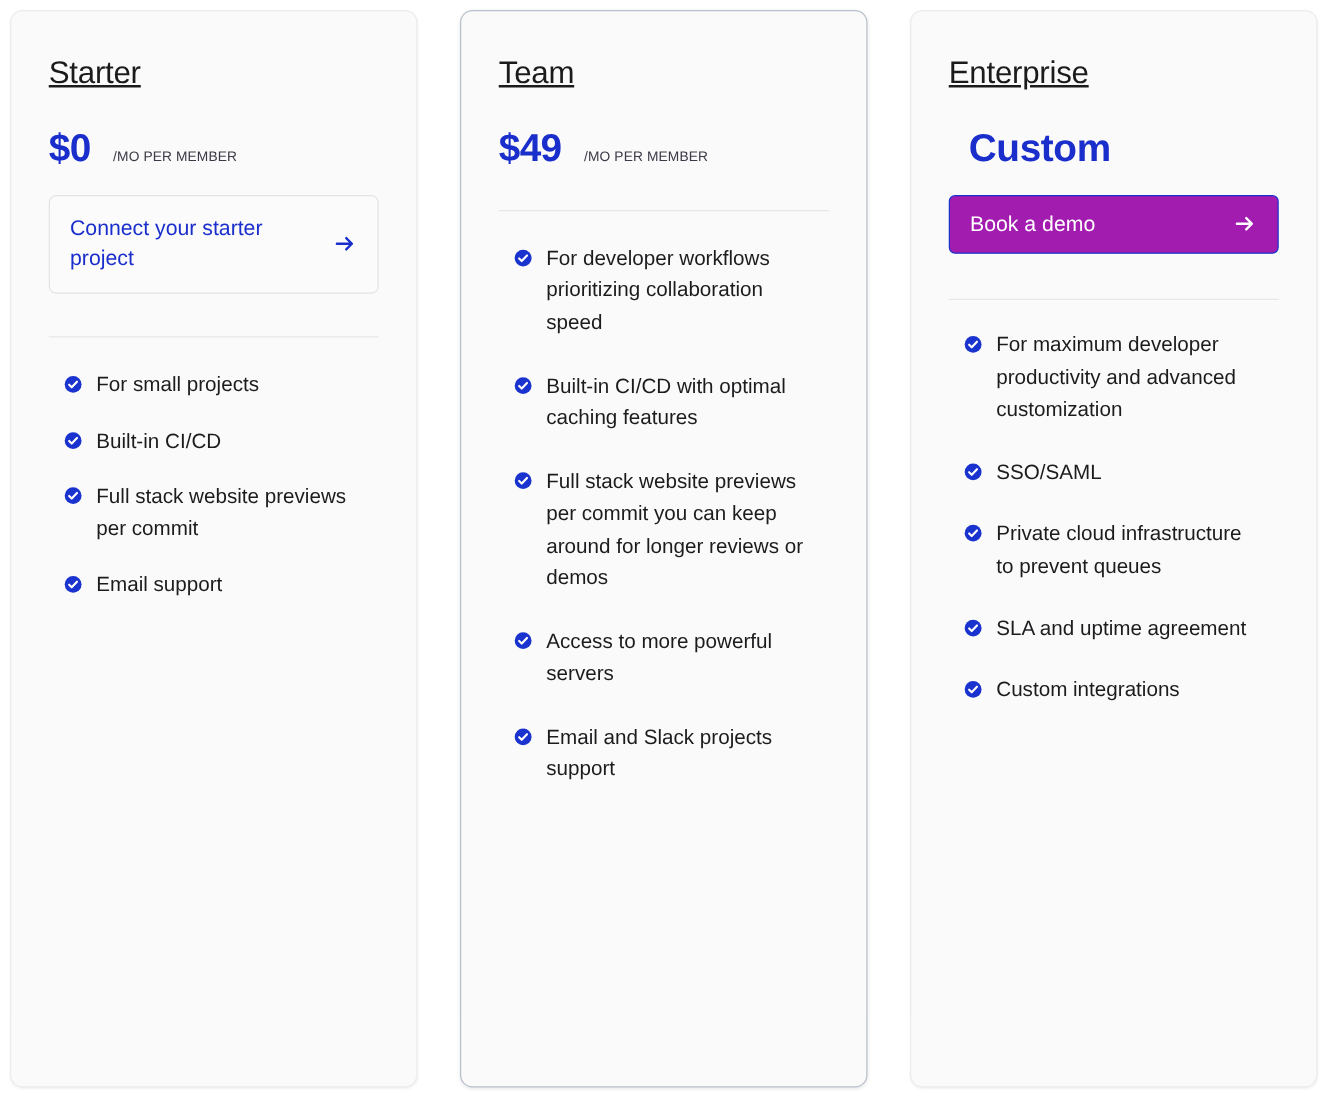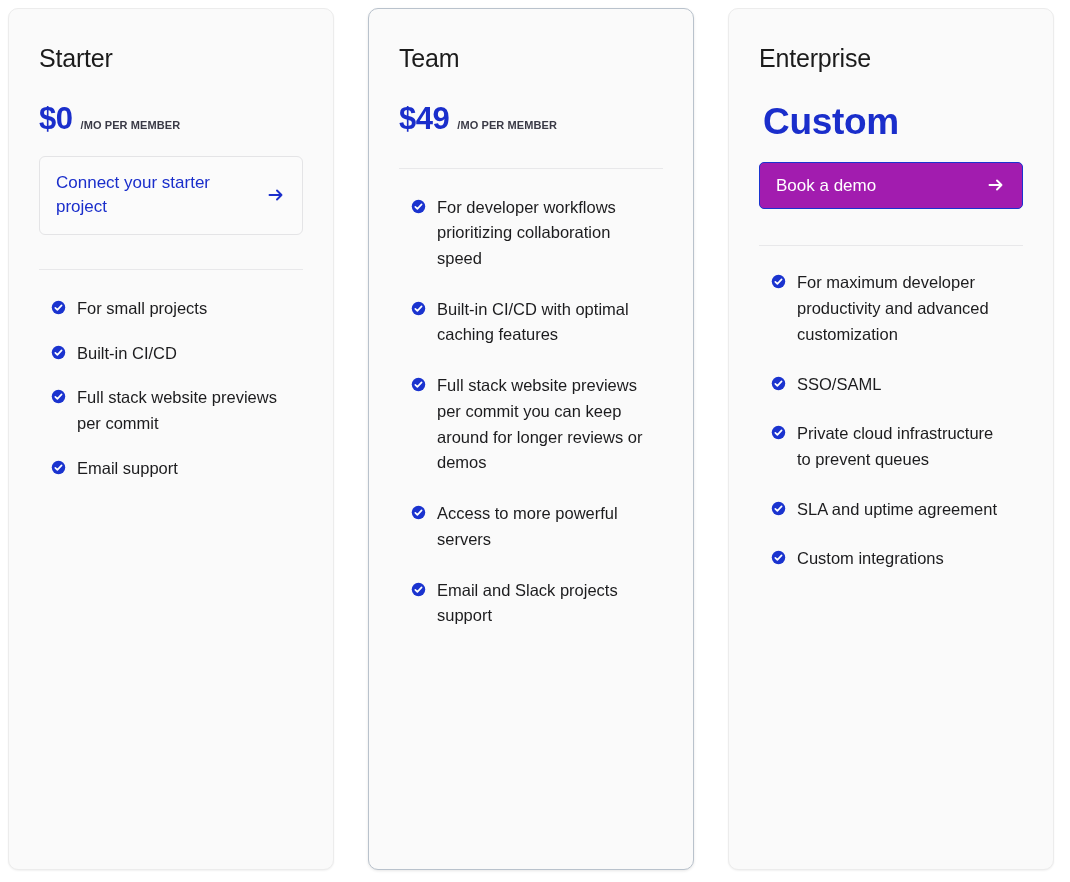--- a/index.html
+++ b/index.html
@@ -44,48 +44,49 @@
     box-shadow: 0 1px 2px rgba(0,0,0,0.06);
     min-height: 862px;
   }
   .plan-name {
     font-size: 25px;
     font-weight: 400;
     color: #1b1b1b;
     letter-spacing: -0.2px;
     margin: 0 0 30px 0;
     line-height: 1.1;
+    text-decoration: underline;
   }
   .price-row {
     display: flex;
     align-items: baseline;
     margin: 0 0 22px 0;
     white-space: nowrap;
   }
   .price-amount {
     font-size: 31px;
     font-weight: 700;
     color: #1a2ecb;
     letter-spacing: -0.5px;
     line-height: 1;
   }
   .price-unit {
     font-size: 11px;
-    font-weight: 700;
+    font-weight: 400;
     color: #3a3a46;
     letter-spacing: 0.1px;
-    margin-left: 8px;
+    margin-left: 18px;
   }
   .custom-price {
-    font-size: 37px;
+    font-size: 31px;
     font-weight: 700;
     color: #1a2ecb;
     letter-spacing: -0.3px;
     line-height: 1;
-    margin: 0 0 22px 4px;
+    margin: 0 0 22px 16px;
   }
   .cta {
     display: flex;
     align-items: center;
     justify-content: space-between;
     gap: 12px;
     box-sizing: border-box;
     width: 100%;
     text-decoration: none;
     cursor: pointer;

